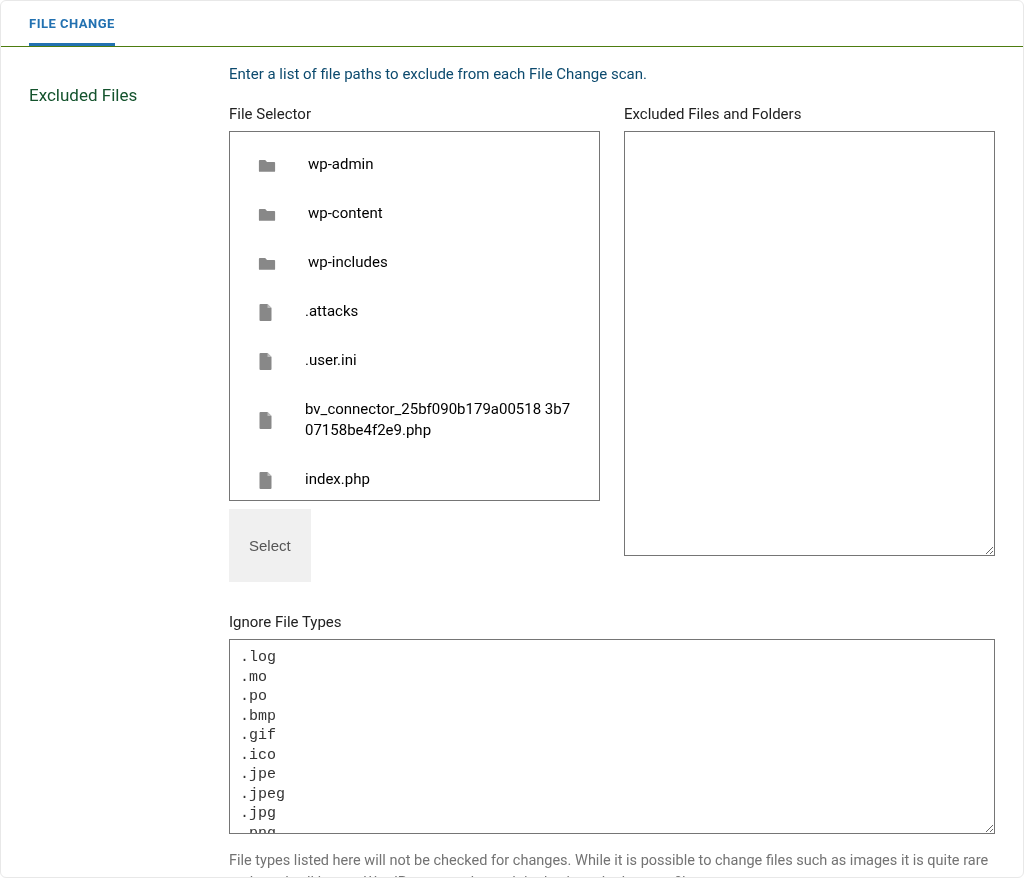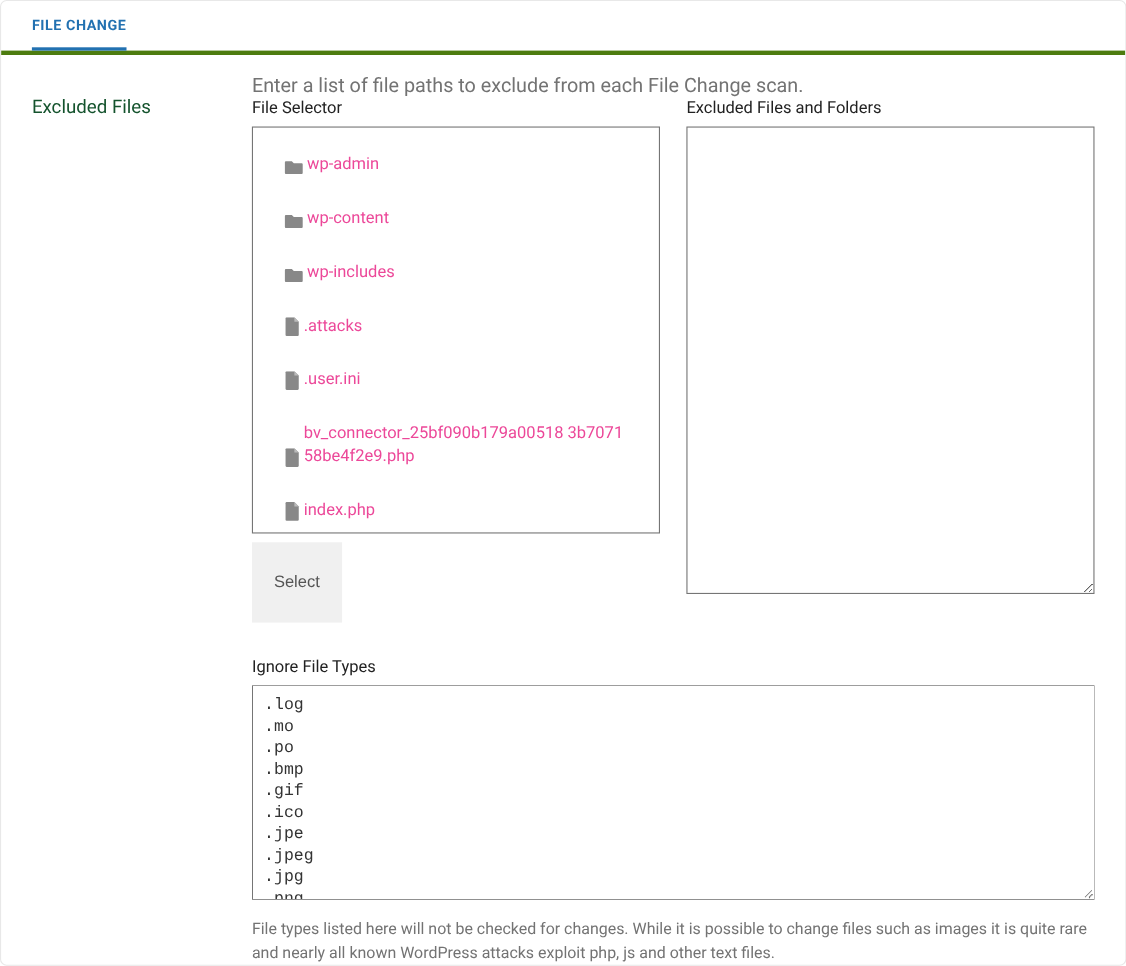--- a/index.html
+++ b/index.html
@@ -7,21 +7,21 @@
       font-family: -apple-system, BlinkMacSystemFont, "Segoe UI", Roboto, Helvetica, Arial, sans-serif;
       background: #fff;
       color: #333;
       border: 1px solid #e8e8e8;
       border-radius: 6px;
       width: 1024px;
       height: 878px;
       overflow: hidden;
     }
     .tab-bar {
-      border-bottom: 4px solid #4d7c0f;
+      border-bottom: 1px solid #4d7c0f;
       padding: 0 28px;
     }
     .tab {
       display: inline-block;
       padding: 15px 0 12px 0;
       font-size: 13px;
       font-weight: 700;
       letter-spacing: 0.5px;
       color: #2271b1;
       border-bottom: 3px solid #2271b1;
@@ -37,48 +37,49 @@
       flex-shrink: 0;
       font-size: 17px;
       font-weight: 400;
       color: #14532d;
       margin-top: 20px;
     }
     .main-col {
       flex: 1;
     }
     .description {
-      font-size: 18px;
-      color: #737373;
+      font-size: 15px;
+      color: #0c4a6e;
+      margin-bottom: 22px;
     }
     .two-col {
       display: flex;
       gap: 24px;
       margin-bottom: 14px;
     }
     .col { flex: 1; }
     .col-header {
       font-size: 15px;
       color: #222;
       margin-bottom: 8px;
     }
     .file-selector-box {
       border: 1px solid #757575;
       height: 370px;
       overflow-y: auto;
       padding: 8px 0;
     }
     .file-item {
       display: flex;
-      align-items: flex-end;
-      gap: 3px;
+      align-items: center;
+      gap: 32px;
       padding: 14px 28px;
       cursor: pointer;
       font-size: 15px;
-      color: #ec4899;
+      color: #000000;
     }
     .file-item .icon {
       flex-shrink: 0;
       margin-top: 2px;
     }
     .file-item .label {
       word-break: break-all;
       line-height: 1.4;
     }
     .excluded-box {

